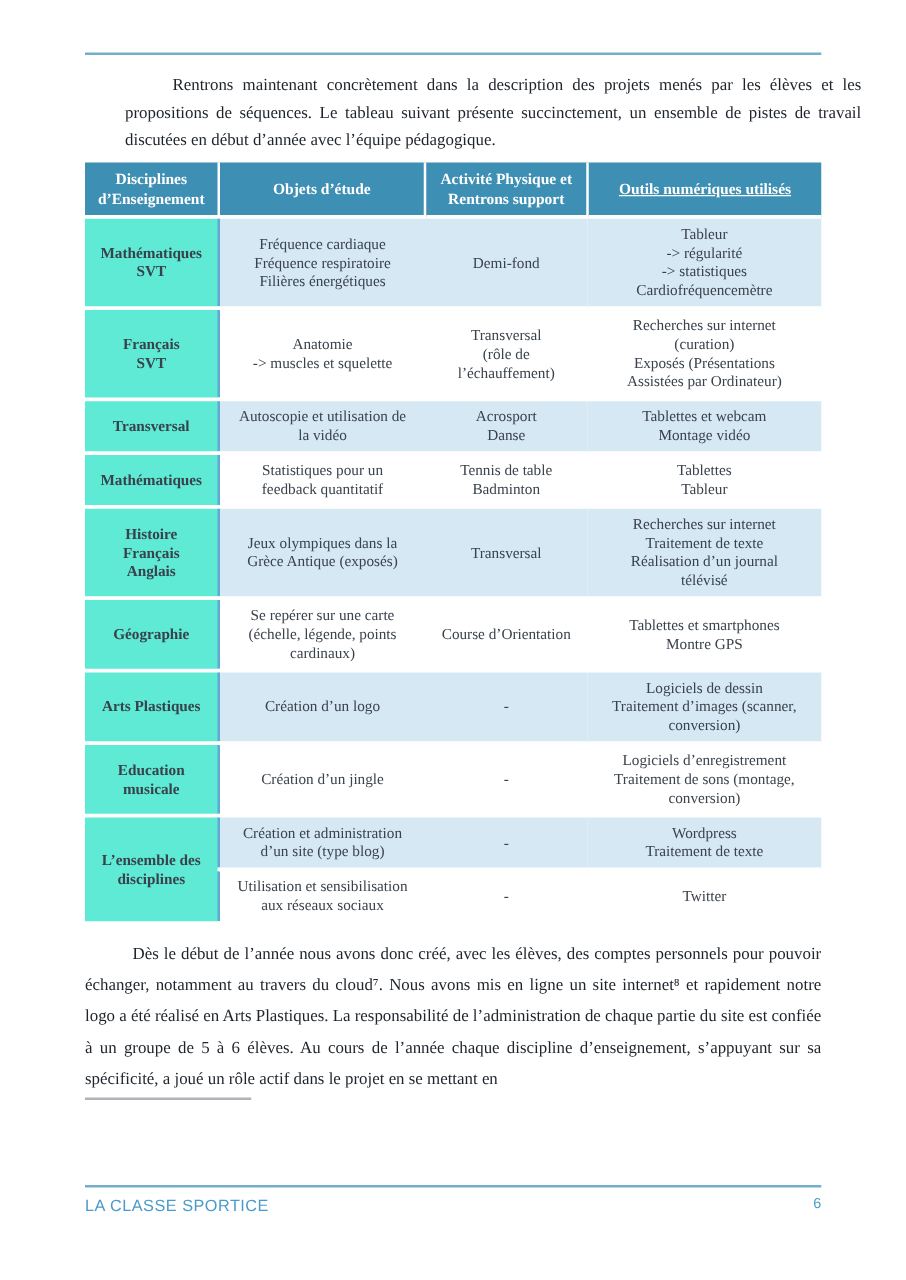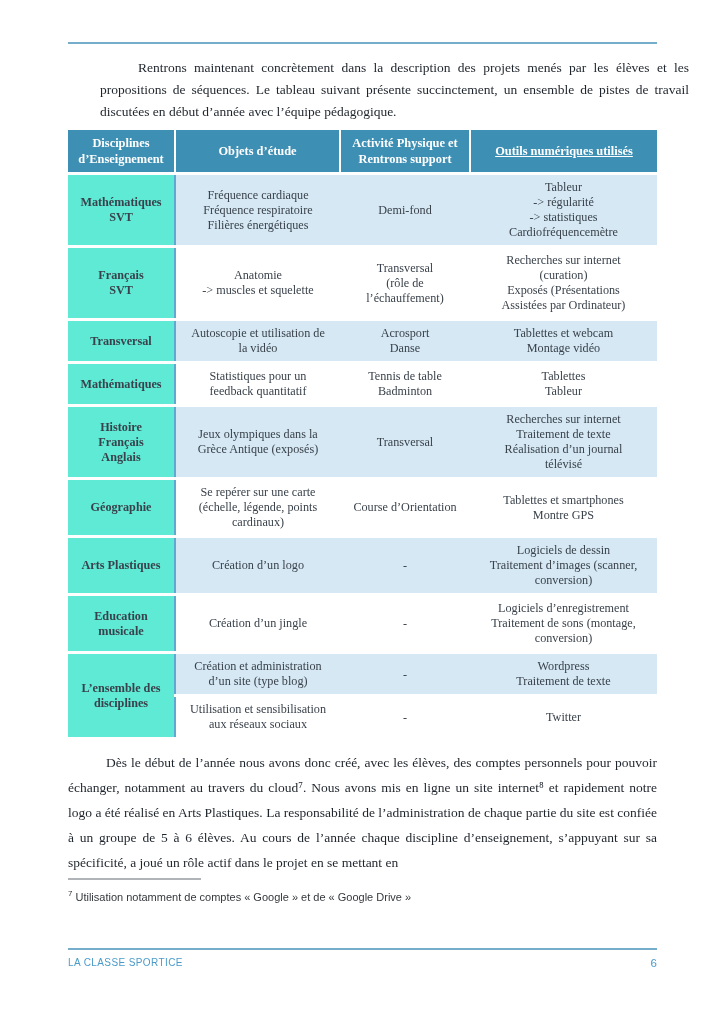--- a/index.html
+++ b/index.html
@@ -41,21 +41,21 @@
   .footnote{
     position:absolute;left:68px;width:589px;margin:0;color:#34383C;
     font-family:"Liberation Sans","DejaVu Sans",sans-serif;font-size:11px;line-height:14px;
   }
   .fn1{top:887px;}
   .fn2{top:914px;}
   .footnote sup{font-size:8px;margin-right:3px;}
   .fn-link{text-decoration:underline;}
   .footer-title{
     position:absolute;left:68px;top:957px;margin:0;color:#4A9BC9;
-    font-family:"Liberation Sans","DejaVu Sans",sans-serif;font-size:10px;letter-spacing:0.4px;
+    font-family:"Liberation Sans","DejaVu Sans",sans-serif;font-size:13px;letter-spacing:0.4px;
   }
   .footer-page{
     position:absolute;right:68px;top:957px;margin:0;color:#4A9BC9;
     font-family:"Liberation Sans","DejaVu Sans",sans-serif;font-size:11.5px;
   }
 </style>
 </head>
 <body>
 
 <div class="page">
@@ -177,21 +177,20 @@
           <td class="cell">-</td>
           <td class="cell">Twitter</td>
         </tr>
       </tbody>
   </table>
 
   <p class="para para-closing">Dès le début de l’année nous avons donc créé, avec les élèves, des comptes personnels pour pouvoir échanger, notamment au travers du cloud⁷. Nous avons mis en ligne un site internet⁸ et rapidement notre logo a été réalisé en Arts Plastiques. La responsabilité de l’administration de chaque partie du site est confiée à un groupe de 5 à 6 élèves. Au cours de l’année chaque discipline d’enseignement, s’appuyant sur sa spécificité, a joué un rôle actif dans le projet en se mettant en</p>
 
   <div class="fnsep"></div>
 
-  <p class="footnote fn1"><sup>7</sup><span>Utilisation notamment de comptes « Google » et de « Google Drive »</span></p>
 
 
   <div class="rule rule-footer"></div>
 
   <p class="footer-title">LA CLASSE SPORTICE</p>
   <p class="footer-page">6</p>
 
 </div>
 
 </body></html>

